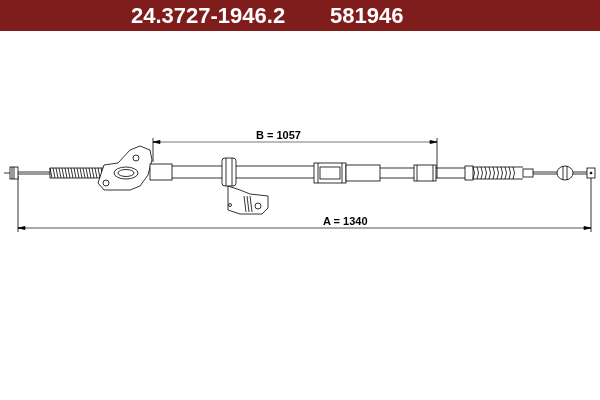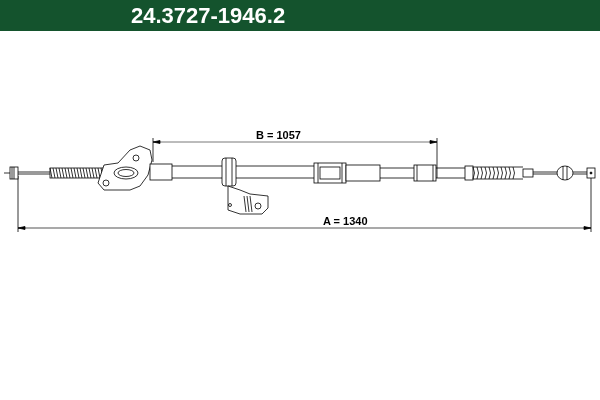--- a/index.html
+++ b/index.html
@@ -1,26 +1,27 @@
 <!DOCTYPE html>
 <html><head>
 <meta charset="utf-8">
 <style>
   html, body { margin:0; padding:0; background:#ffffff; }
   body { width:600px; height:400px; position:relative; overflow:hidden; font-family:"Liberation Sans", sans-serif; }
-  .header { position:absolute; left:0; top:0; width:600px; height:31px; background:#14532d; color:#ffffff; }
+  .header { position:absolute; left:0; top:0; width:600px; height:31px; background:#7f1d1d; color:#ffffff; }
   .header .t { position:absolute; top:0; height:31px; line-height:31px; font-weight:bold; font-size:22px; letter-spacing:0px; }
   .drawing { position:absolute; left:0; top:31px; width:600px; height:369px; }
   .dimlabel { font-family:"Liberation Sans", sans-serif; font-weight:bold; font-size:11px; fill:#000; }
 </style>
 </head>
 <body>
 
 <div class="header">
   <span class="t" style="left:131px;">24.3727-1946.2</span>
+  <span class="t" style="left:330px;">581946</span>
 </div>
 
 <svg class="drawing" width="600" height="369" viewBox="0 31 600 369" xmlns="http://www.w3.org/2000/svg">
   <g fill="none" stroke="#000" stroke-width="0.8">
 
     <g>
       <line x1="153" y1="142" x2="437" y2="142" stroke="#555"></line>
       <line x1="153" y1="138" x2="153" y2="162"></line>
       <line x1="437" y1="138" x2="437" y2="178"></line>
       <polygon points="153,142 160,140.5 160,143.5" fill="#000"></polygon>

